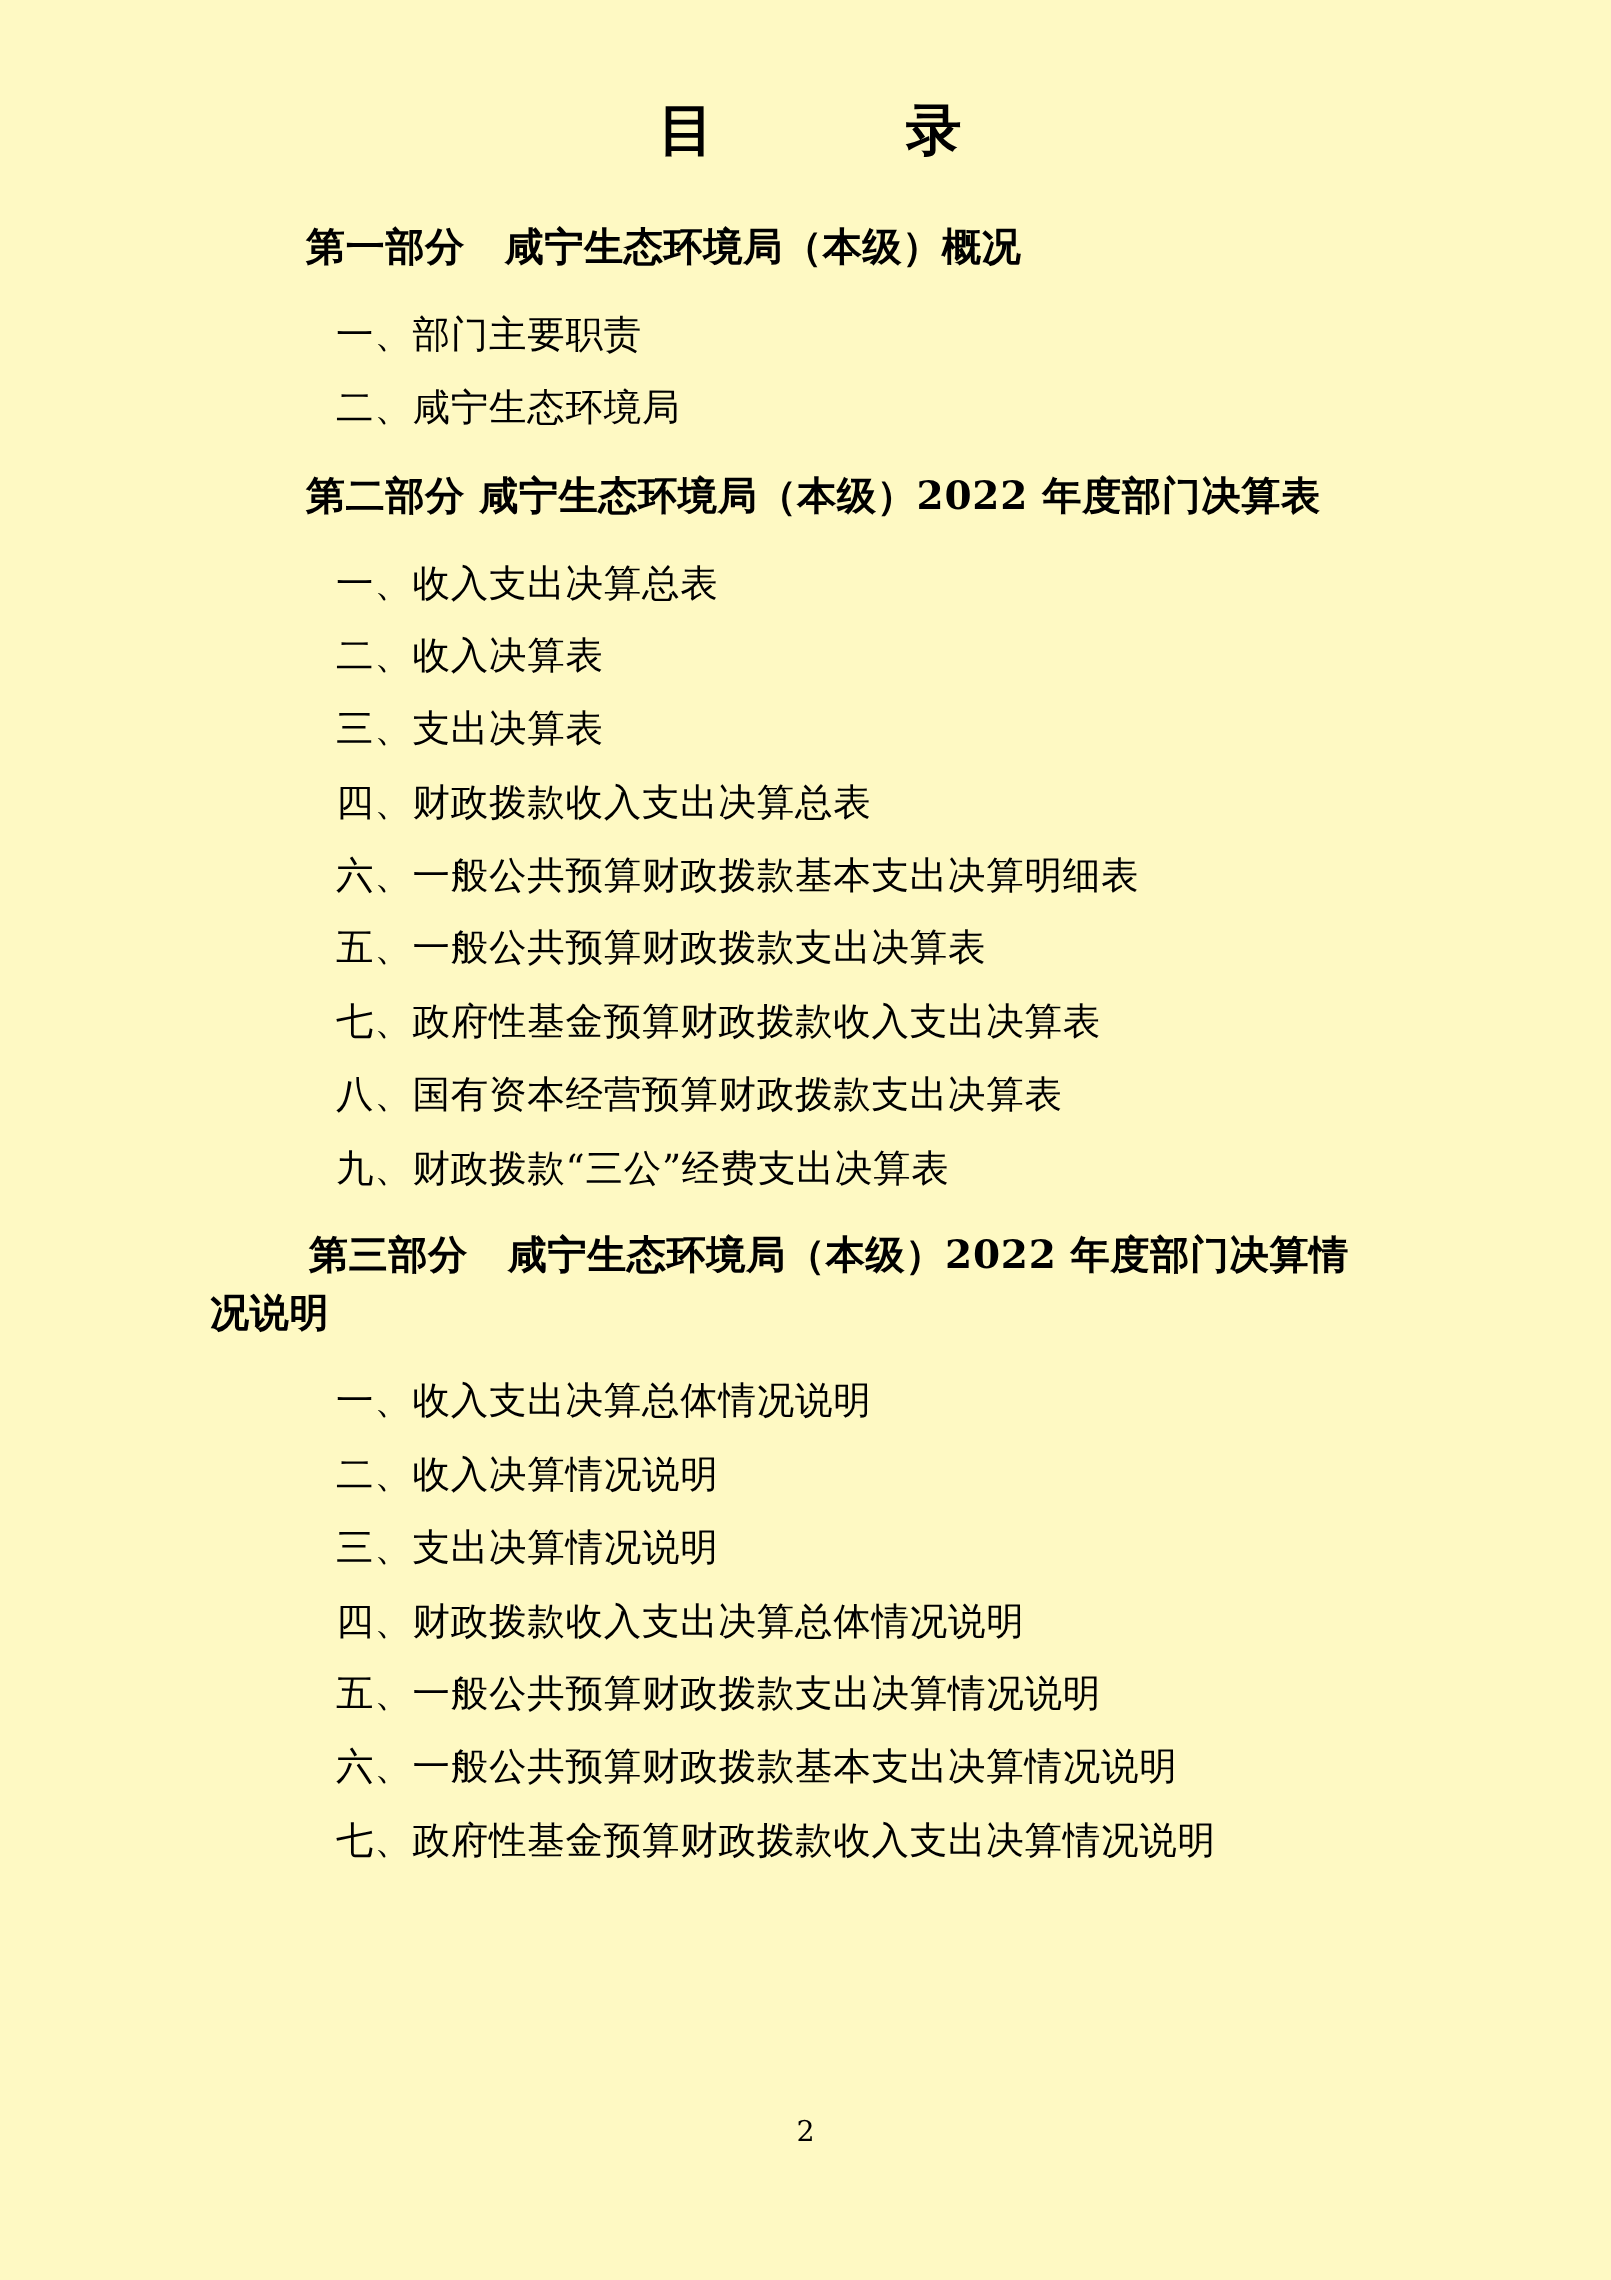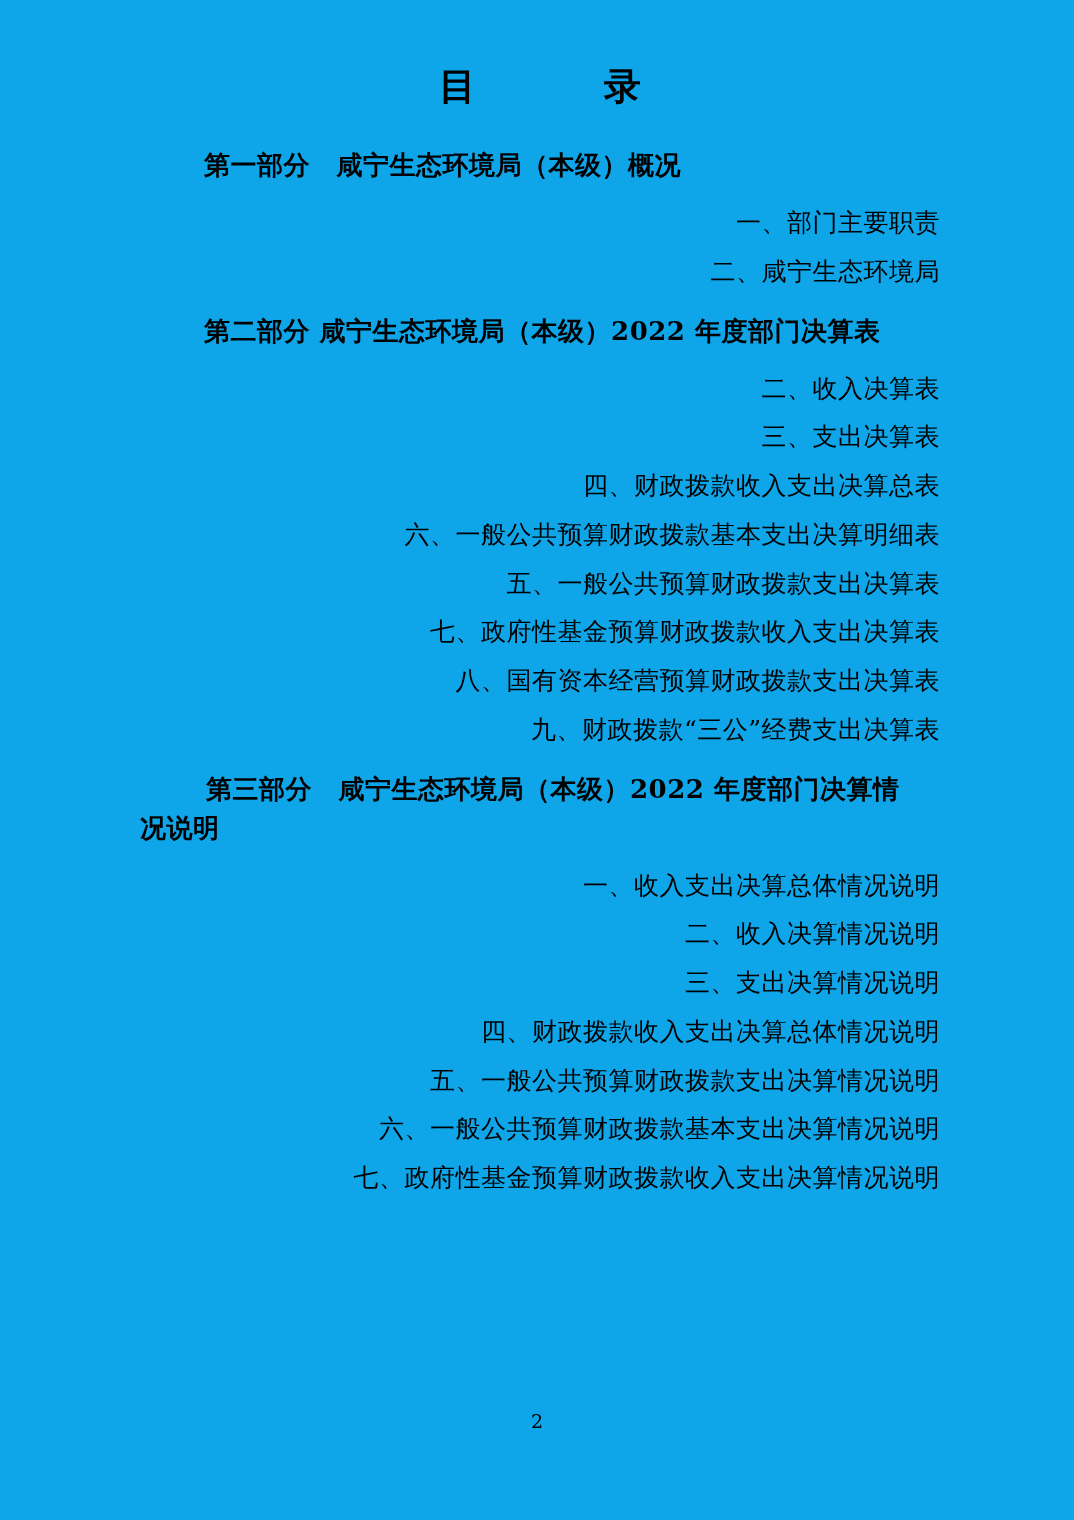--- a/index.html
+++ b/index.html
@@ -5,21 +5,21 @@
   html, body {
     margin: 0;
     padding: 0;
     background: #ffffff;
   }
   .page {
     position: relative;
     width: 1074px;
     height: 1520px;
     margin: 0 auto;
-    background: #0ea5e9;
+    background: #fef9c3;
     font-family: "DejaVu Serif", "Liberation Serif", serif;
     color: #000000;
     box-sizing: border-box;
     overflow: hidden;
   }
   .content {
     position: absolute;
     left: 140px;
     top: 0;
     width: 800px;
@@ -50,21 +50,20 @@
   .part-heading .hang {
     display: block;
     margin-left: -66px;
   }
   .item {
     font-size: 25px;
     line-height: 1.95;
     padding-left: 84px;
     letter-spacing: 0.5px;
     white-space: nowrap;
-    text-align: right;
   }
   .group {
     margin-bottom: 6px;
   }
   .page-number {
     position: absolute;
     left: 0;
     right: 0;
     bottom: 88px;
     text-align: center;
@@ -81,20 +80,21 @@
     <div class="doc-title">目　　录</div>
 
     <div class="group">
       <div class="part-heading">第一部分　咸宁生态环境局（本级）概况</div>
       <div class="item">一、部门主要职责</div>
       <div class="item">二、咸宁生态环境局</div>
     </div>
 
     <div class="group">
       <div class="part-heading">第二部分 咸宁生态环境局（本级）2022 年度部门决算表</div>
+      <div class="item">一、收入支出决算总表</div>
       <div class="item">二、收入决算表</div>
       <div class="item">三、支出决算表</div>
       <div class="item">四、财政拨款收入支出决算总表</div>
       <div class="item">六、一般公共预算财政拨款基本支出决算明细表</div>
       <div class="item">五、一般公共预算财政拨款支出决算表</div>
       <div class="item">七、政府性基金预算财政拨款收入支出决算表</div>
       <div class="item">八、国有资本经营预算财政拨款支出决算表</div>
       <div class="item">九、财政拨款“三公”经费支出决算表</div>
     </div>
 

